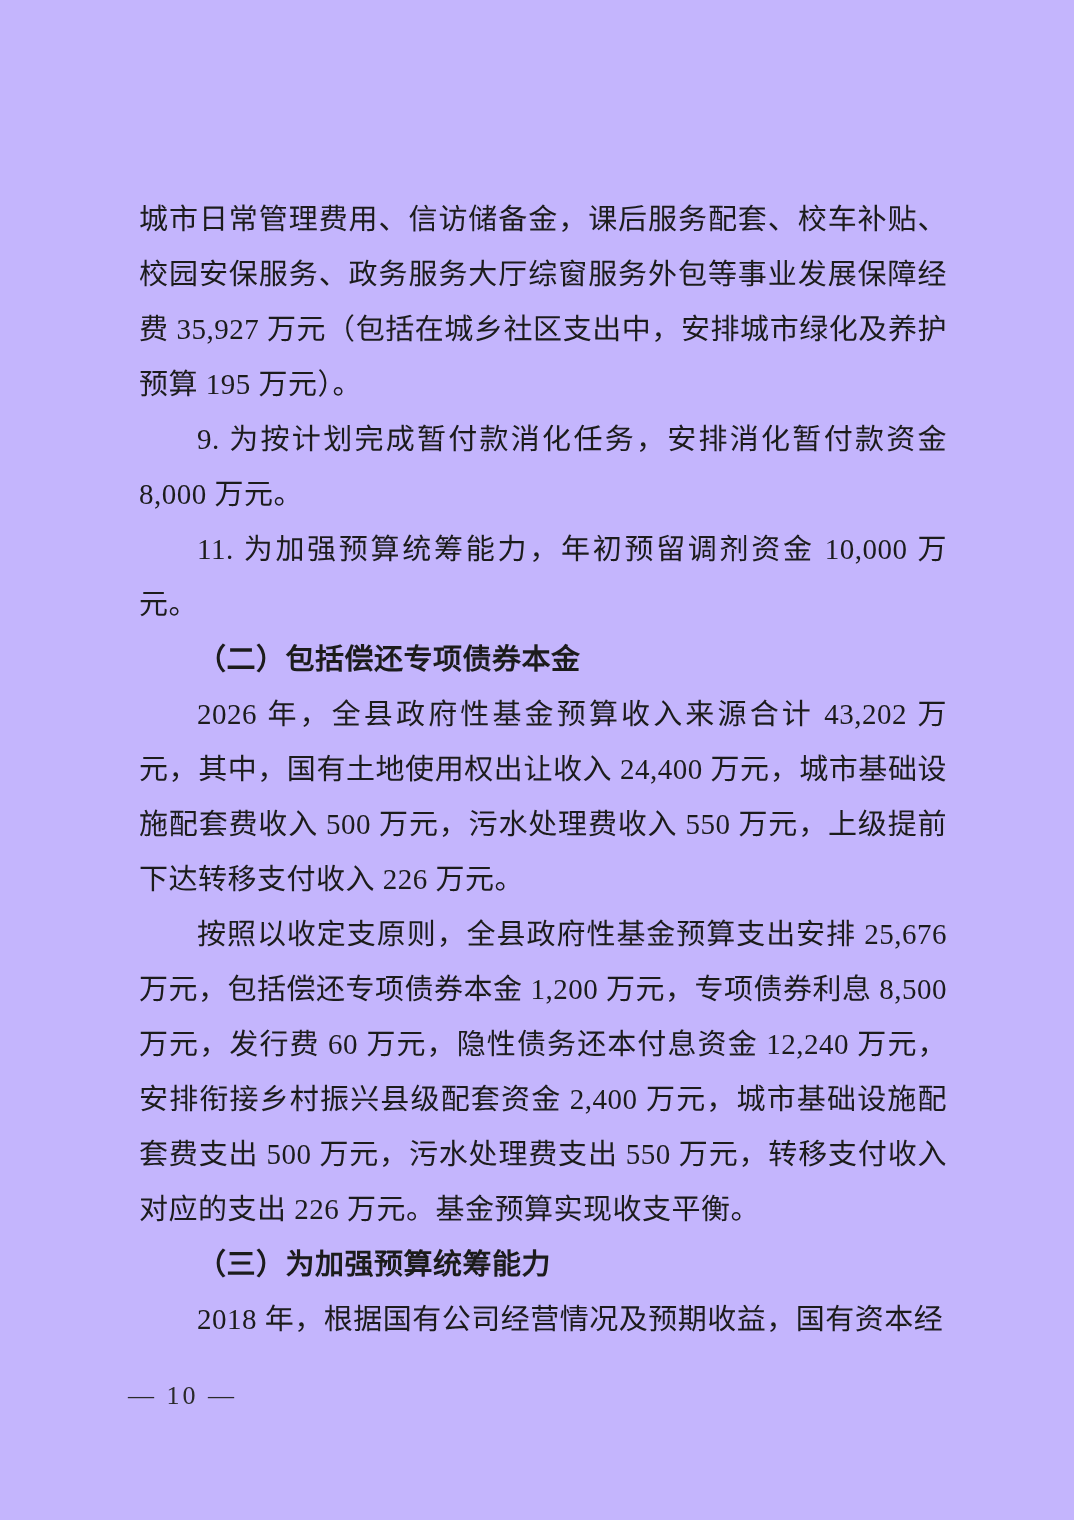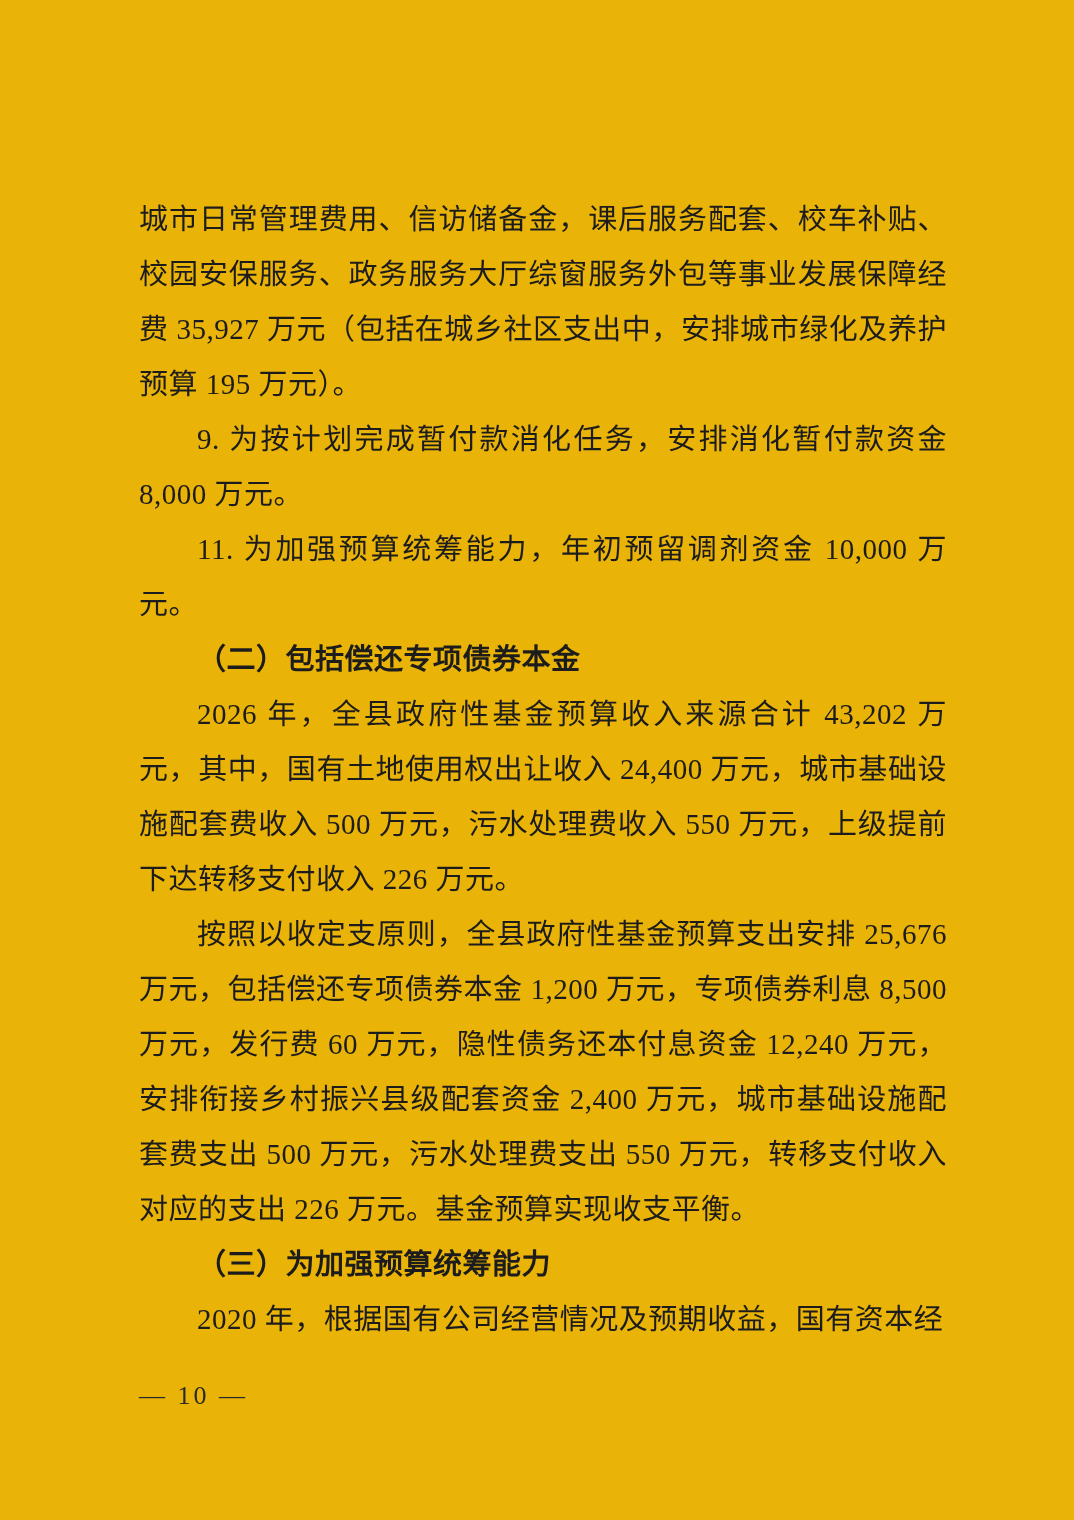--- a/index.html
+++ b/index.html
@@ -4,21 +4,21 @@
 <style>
   html, body {
     margin: 0;
     padding: 0;
     background: #ffffff;
   }
   .page {
     position: relative;
     width: 1074px;
     height: 1520px;
-    background: #eab308;
+    background: #c4b5fd;
     overflow: hidden;
     font-family: "Liberation Serif", "DejaVu Serif", serif;
     color: #1c1c1c;
   }
   .content {
     position: absolute;
     left: 139px;
     top: 192px;
     width: 808px;
     font-size: 29px;
@@ -31,39 +31,39 @@
     padding: 0;
   }
   .content p.indent {
     text-indent: 2em;
   }
   .content p.heading {
     font-weight: bold;
   }
   .page-footer {
     position: absolute;
-    left: 139px;
+    left: 128px;
     top: 1376px;
     font-size: 26px;
     line-height: 40px;
     color: #2a2a2a;
     letter-spacing: 3px;
     font-family: "Liberation Serif", "DejaVu Serif", serif;
   }
 </style>
 </head>
 <body>
 
 <div class="page">
   <main class="content" id="paragraph-container">
       <p class="body">城市日常管理费用、信访储备金，课后服务配套、校车补贴、校园安保服务、政务服务大厅综窗服务外包等事业发展保障经费 35,927 万元（包括在城乡社区支出中，安排城市绿化及养护预算 195 万元）。</p>
       <p class="body indent">9. 为按计划完成暂付款消化任务，安排消化暂付款资金 8,000 万元。</p>
       <p class="body indent">11. 为加强预算统筹能力，年初预留调剂资金 10,000 万元。</p>
       <p class="heading indent">（二）包括偿还专项债券本金</p>
       <p class="body indent">2026 年，全县政府性基金预算收入来源合计 43,202 万元，其中，国有土地使用权出让收入 24,400 万元，城市基础设施配套费收入 500 万元，污水处理费收入 550 万元，上级提前下达转移支付收入 226 万元。</p>
       <p class="body indent">按照以收定支原则，全县政府性基金预算支出安排 25,676 万元，包括偿还专项债券本金 1,200 万元，专项债券利息 8,500 万元，发行费 60 万元，隐性债务还本付息资金 12,240 万元，安排衔接乡村振兴县级配套资金 2,400 万元，城市基础设施配套费支出 500 万元，污水处理费支出 550 万元，转移支付收入对应的支出 226 万元。基金预算实现收支平衡。</p>
       <p class="heading indent">（三）为加强预算统筹能力</p>
-      <p class="body indent">2020 年，根据国有公司经营情况及预期收益，国有资本经</p>
+      <p class="body indent">2018 年，根据国有公司经营情况及预期收益，国有资本经</p>
     </main>
   <footer class="page-footer">
     <span>— 10 —</span>
   </footer>
 </div>
 
 </body></html>

